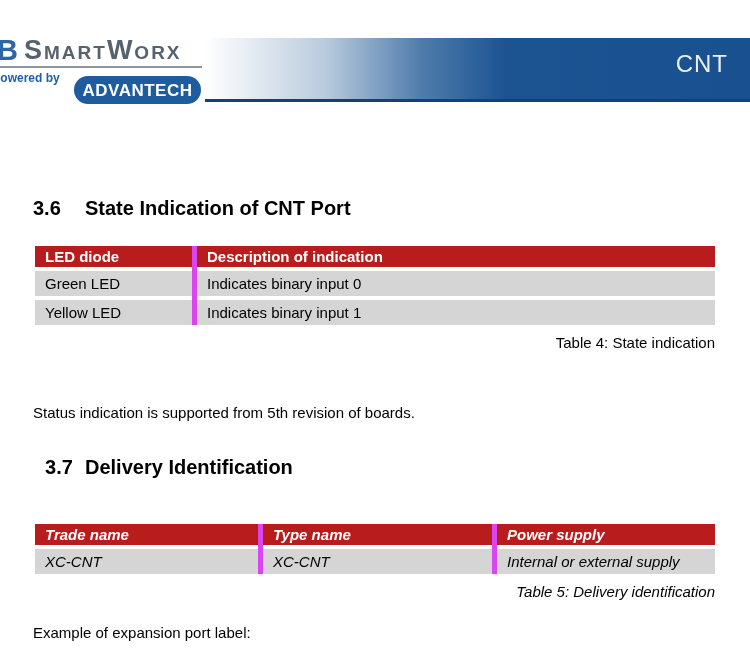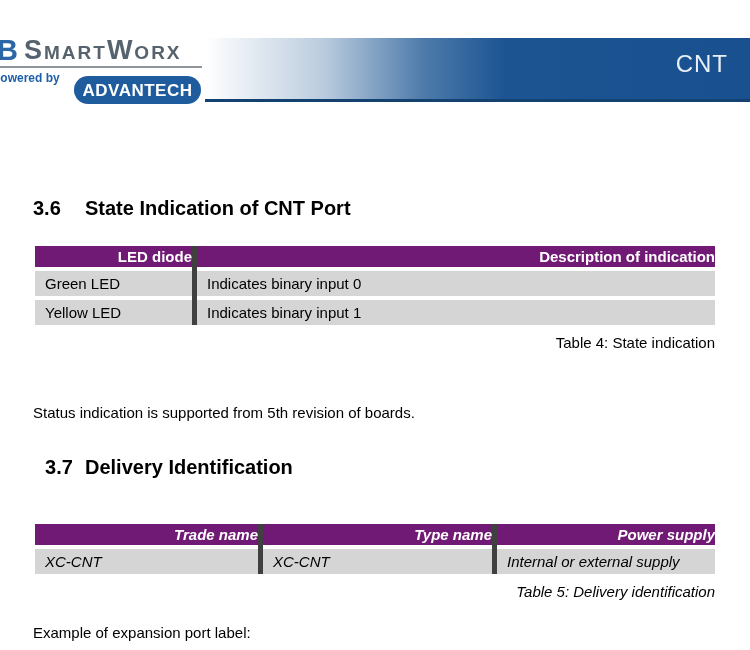--- a/index.html
+++ b/index.html
@@ -49,28 +49,28 @@
     font-size:20px;font-weight:bold;line-height:1.2;display:flex;
   }
   .sec-h .num{width:52px;flex:none;}
   #sec36{top:184px;margin-top:12px;}
   #sec37{top:455px;text-align:center;}
   .tblwrap{position:absolute;left:35px;width:680px;}
   #t4wrap{top:246px;}
   #t5wrap{top:524px;font-style:italic;}
   table{border-collapse:collapse;width:680px;table-layout:fixed;font-size:15px;}
   th{
-    background:#701a75;color:#ffffff;text-align:right;font-weight:bold;
+    background:#b91c1c;color:#ffffff;text-align:left;font-weight:bold;
     height:21px;padding:0 0 0 10px;line-height:1;
   }
   td{
     background:#d5d5d5;height:25px;padding:0 0 0 10px;line-height:1;
     border-top:4px solid #ffffff;
   }
-  th + th, td + td{border-left:5px solid #404040;margin-top:36px;}
+  th + th, td + td{border-left:5px solid #d946ef;margin-top:36px;}
   #t4 .c1{width:147px;}
   #t5 .c1{width:213px;}
   #t5 .c2{width:219px;}
   .caption{
     text-align:right;font-size:15px;margin-top:10px;line-height:1;
   }
   .para{
     position:absolute;left:33px;font-size:15px;line-height:1.2;
   }
   #para1{top:404px;}

